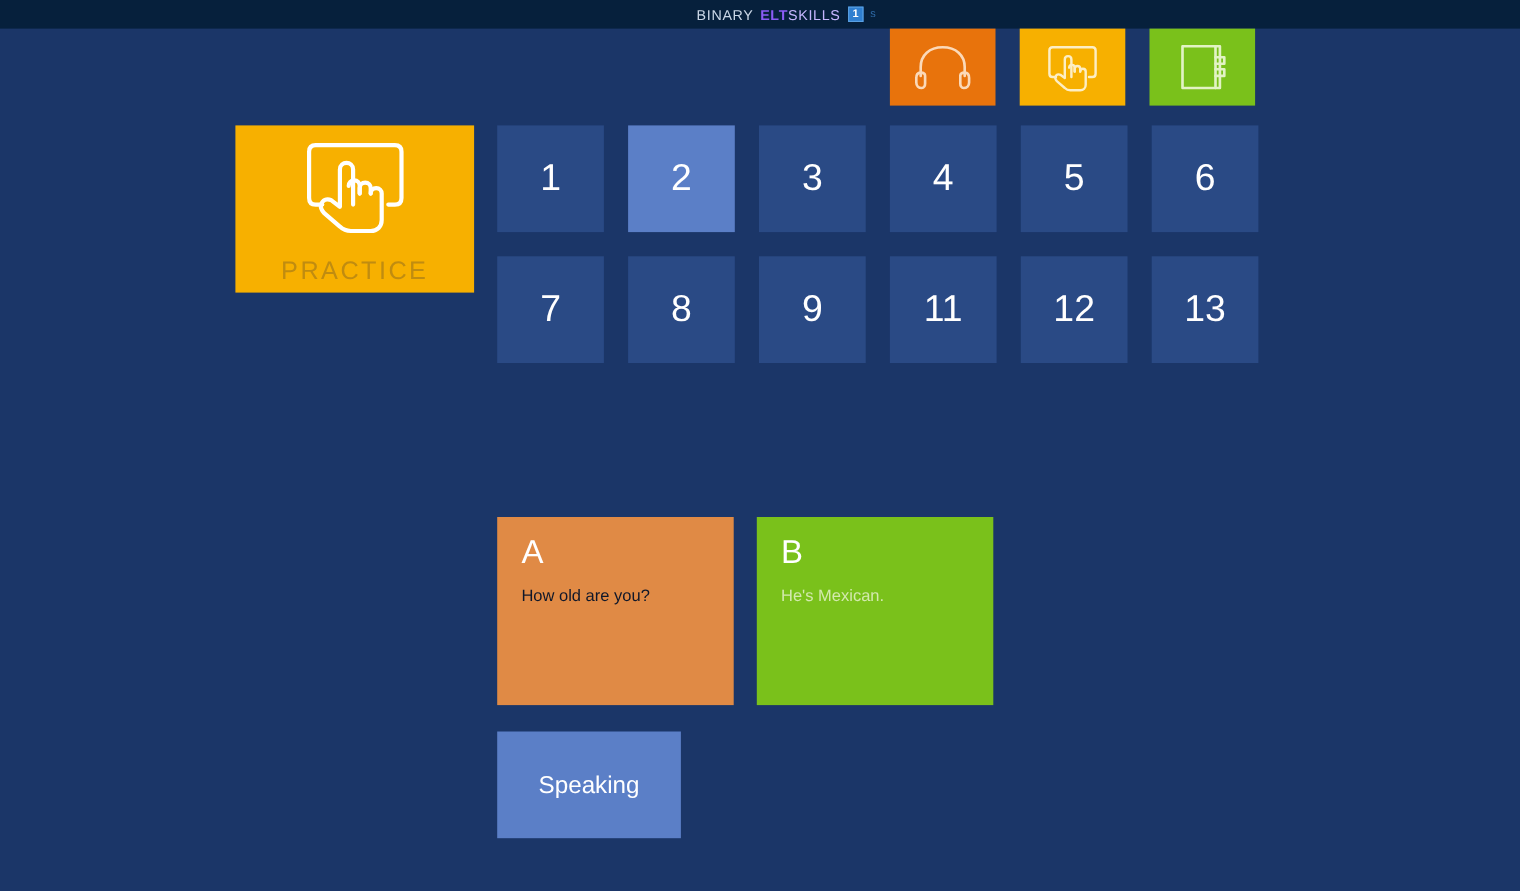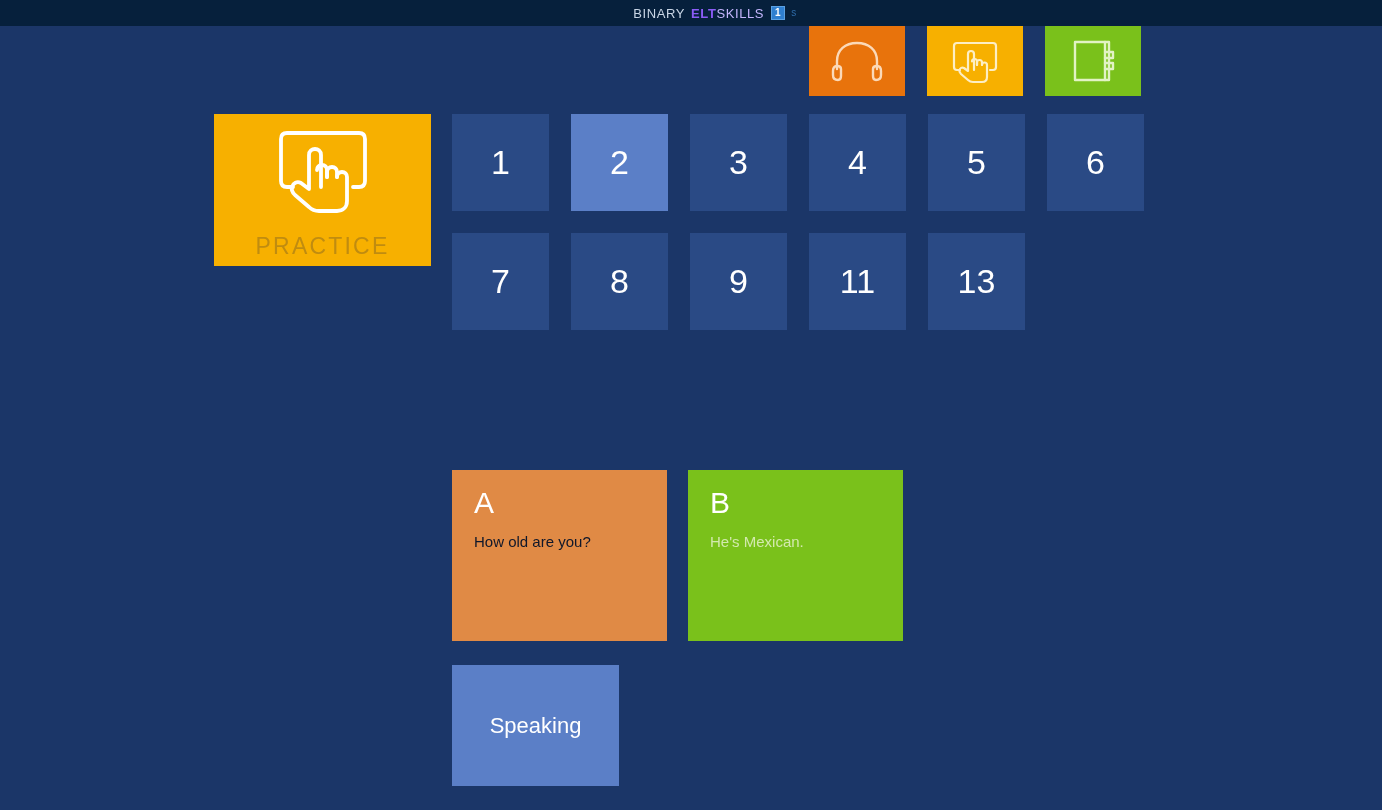--- a/index.html
+++ b/index.html
@@ -173,21 +173,21 @@
 
   
   .action-row {
     position: absolute;
     top: 551px;
     left: 452px;
     display: flex;
     gap: 22px;
   }
   .action-btn {
-    height: 121px;
+    height: 97px;
     background: #5b7fc7;
     color: #ffffff;
     display: flex;
     align-items: center;
     justify-content: center;
     font-size: 22px;
     box-sizing: border-box;
     padding: 0 20px;
   }
   .action-btn.speaking { width: 167px; }
@@ -260,20 +260,21 @@
     <div class="num-tile">1</div>
     <div class="num-tile selected">2</div>
     <div class="num-tile">3</div>
     <div class="num-tile">4</div>
     <div class="num-tile">5</div>
     <div class="num-tile">6</div>
     <div class="num-tile">7</div>
     <div class="num-tile">8</div>
     <div class="num-tile">9</div>
     <div class="num-tile">11</div>
+    <div class="num-tile">12</div>
     <div class="num-tile">13</div>
   </div>
 
   <div class="dialog-row">
     <div class="dialog-card a">
       <div class="dialog-letter">A</div>
       <div class="dialog-text">How old are you?</div>
     </div>
     <div class="dialog-card b">
       <div class="dialog-letter">B</div>

